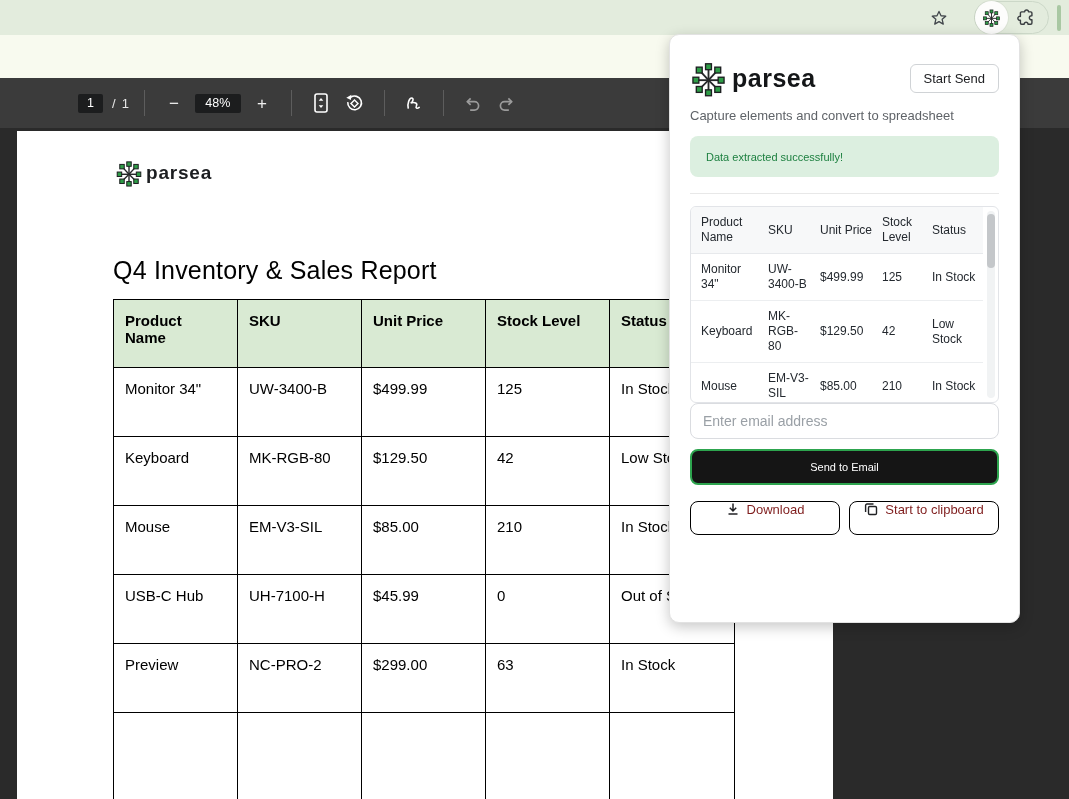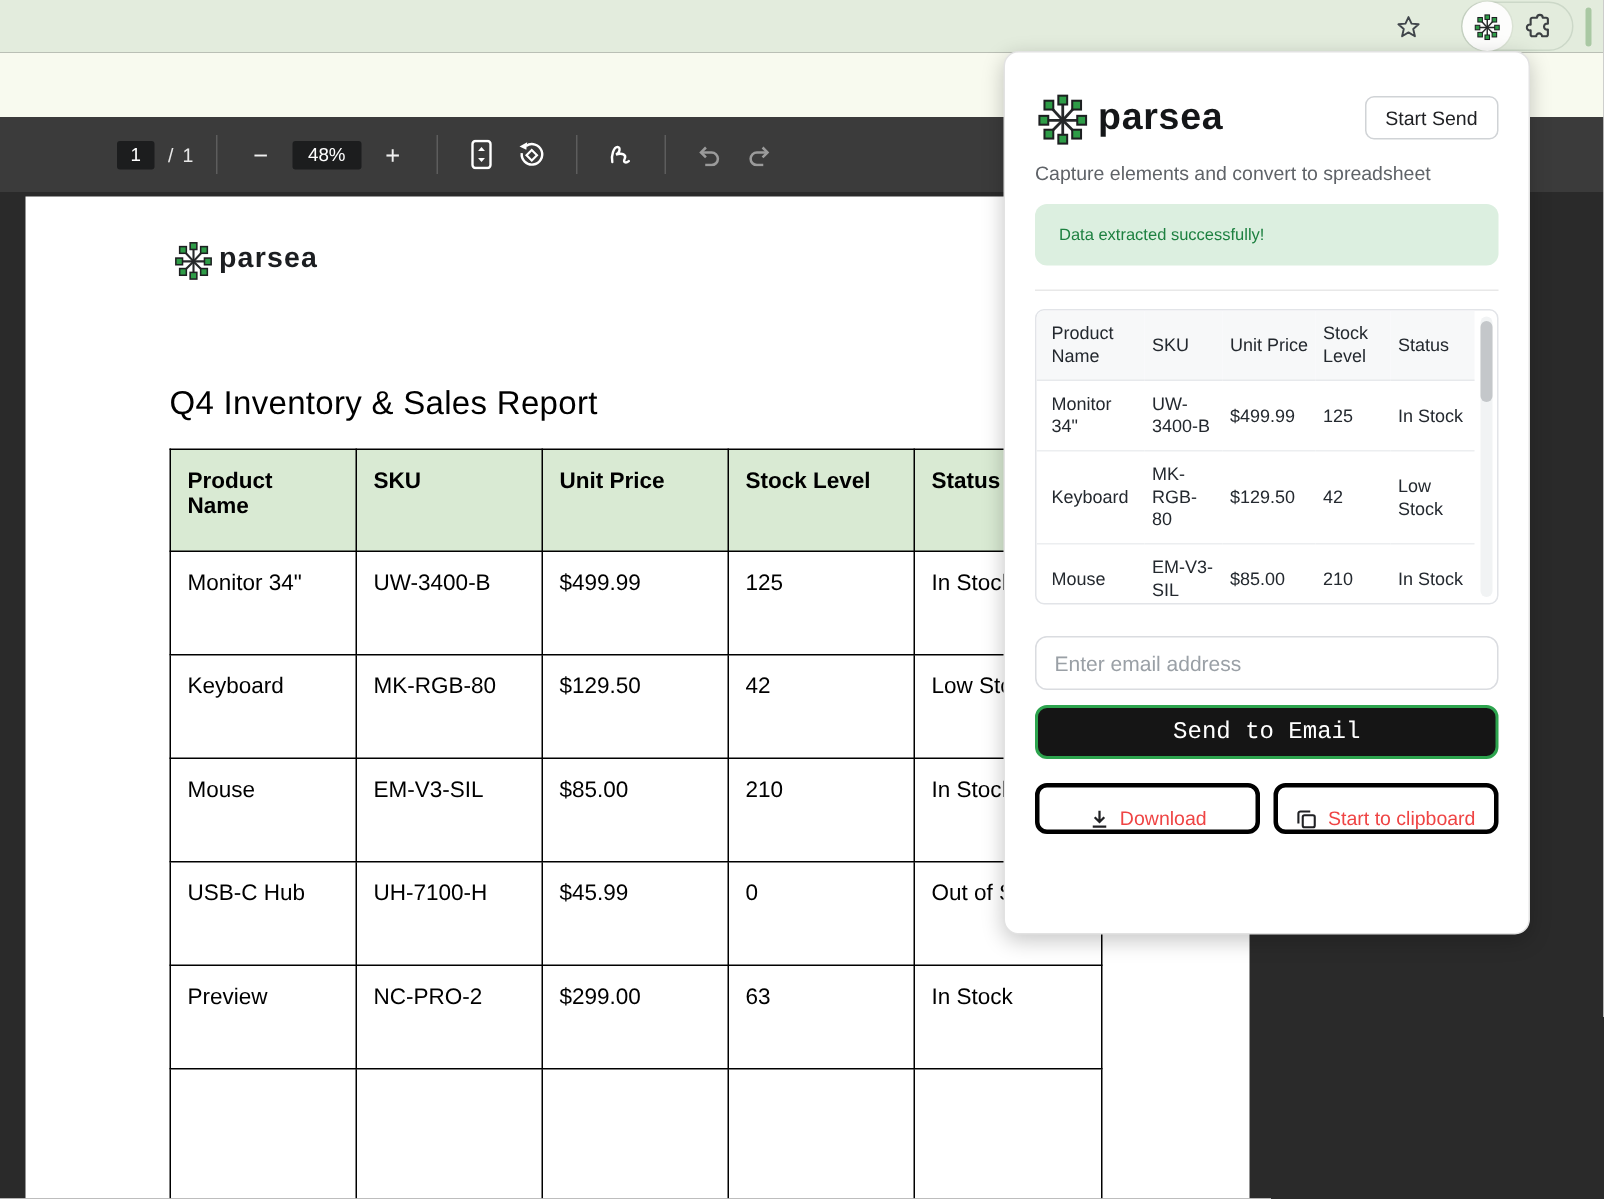--- a/index.html
+++ b/index.html
@@ -27,21 +27,21 @@
   .tb-divider { width:1px; height:26px; background:#5d5d5d; margin:0 15px; }
   .tb-btn { background:none; border:none; color:#fff; display:flex; align-items:center; justify-content:center; width:28px; height:28px; cursor:pointer; }
   .zoom-box { width:46px; height:19px; background:#1c1d1e; color:#fff; font-size:12.5px; display:flex; align-items:center; justify-content:center; border-radius:2px; margin:0 7px; }
   .minus-plus { font-size:17px; line-height:1; color:#f0f0f0; }
 
   
   .viewer { position:absolute; left:0; top:128px; width:1069px; height:671px; background:#2a2a2a; overflow:hidden; z-index:1; }
   .doc-page { position:absolute; left:17px; top:3px; width:816px; height:720px; background:#ffffff; }
   .doc-logo { position:absolute; left:98px; top:28px; display:flex; align-items:center; gap:3px; }
   .doc-logo .logo-text { font-size:19px; font-weight:700; color:#1c1e21; letter-spacing:0.8px; }
-  .doc-title { position:absolute; left:96px; top:125px; font-size:22px; color:#000; letter-spacing:0.2px; }
+  .doc-title { position:absolute; left:96px; top:125px; font-size:25px; color:#000; letter-spacing:0.2px; }
   .doc-table { position:absolute; left:96px; top:168px; border-collapse:collapse; table-layout:fixed; width:621px; font-size:15px; color:#000; }
   .doc-table th, .doc-table td { border:1.5px solid #000; vertical-align:top; padding:12px 11px; text-align:left; }
   .doc-table th { background:#d9ead3; font-weight:700; height:68px; }
   .doc-table td { height:69px; font-weight:400; }
   .doc-table .stub-row td { height:100px; }
 
   
   .popup { position:absolute; left:669px; top:34px; width:351px; height:589px; background:#fff; border:1px solid #e2e2e2; border-radius:10px; box-shadow:0 4px 14px rgba(0,0,0,0.22); z-index:5; padding:24px 20px 0 20px; color:#1f2328; }
   .popup-header { display:flex; align-items:center; justify-content:space-between; height:38px; }
   .popup-logo { display:flex; align-items:center; gap:5px; }
@@ -54,25 +54,25 @@
 
   .preview-wrap { position:relative; margin-top:12px; height:197px; border:1px solid #e2e4e8; border-radius:6px; overflow:hidden; background:#fff; }
   .preview-table { border-collapse:collapse; table-layout:fixed; width:292px; font-size:12px; line-height:15px; color:#24292f; }
   .preview-table th { background:#f7f8f9; font-weight:400; text-align:left; vertical-align:middle; padding:8px 5px; border-bottom:1px solid #e7e9ec; }
   .preview-table td { padding:8px 5px; vertical-align:middle; border-bottom:1px solid #eceef0; }
   .preview-table th:first-child, .preview-table td:first-child { padding-left:10px; }
   .col-1{width:72px}.col-2{width:52px}.col-3{width:62px}.col-4{width:50px}.col-5{width:56px}
   .pv-scroll-track { position:absolute; right:3px; top:4px; bottom:4px; width:8px; background:#f1f3f4; border-radius:4px; }
   .pv-scroll-thumb { position:absolute; right:3px; top:7px; width:8px; height:54px; background:#c4c7ca; border-radius:4px; cursor:pointer; }
 
-  .email-input { margin-top:21px; width:100%; height:36px; border:1px solid #dadce0; border-radius:8px; padding:0 12px; font-size:14px; color:#202124; font-family:"Liberation Sans",sans-serif; outline:none; }
+  .email-input { width:100%; height:36px; border:1px solid #dadce0; border-radius:8px; padding:0 12px; font-size:14px; color:#202124; font-family:"Liberation Sans",sans-serif; outline:none; }
   .email-input::placeholder { color:#9aa0a6; }
-  .send-btn { margin-top:10px; width:100%; height:36px; background:#151515; color:#fff; border:2px solid #2da44e; border-radius:8px; font-size:16px; font-weight:500; cursor:pointer; font-family:Liberation Mono, monospace; }
+  .send-btn { margin-top:10px; width:100%; height:36px; background:#151515; color:#fff; border:2px solid #2da44e; border-radius:8px; font-size:11px; font-weight:500; cursor:pointer; font-family:Liberation Sans, sans-serif; }
   .action-row { margin-top:16px; display:flex; gap:9px; }
-  .action-btn { flex:1; height:34px; background:#fff; border:3px solid #000000; border-radius:8px; font-size:13px; color:#ef4444; display:flex; align-items:flex-end; justify-content:center; gap:7px; cursor:pointer; font-family:"Liberation Sans",sans-serif; }
+  .action-btn { flex:1; height:34px; background:#fff; border:1px solid #000000; border-radius:8px; font-size:13px; color:#7f1d1d; display:flex; align-items:flex-start; justify-content:center; gap:7px; cursor:pointer; font-family:"Liberation Sans",sans-serif; }
 
   svg { display:block; }
 </style>
 </head>
 <body>
 
 <div id="screen">
 
   <div class="chrome">
     <div class="chrome-actions">

